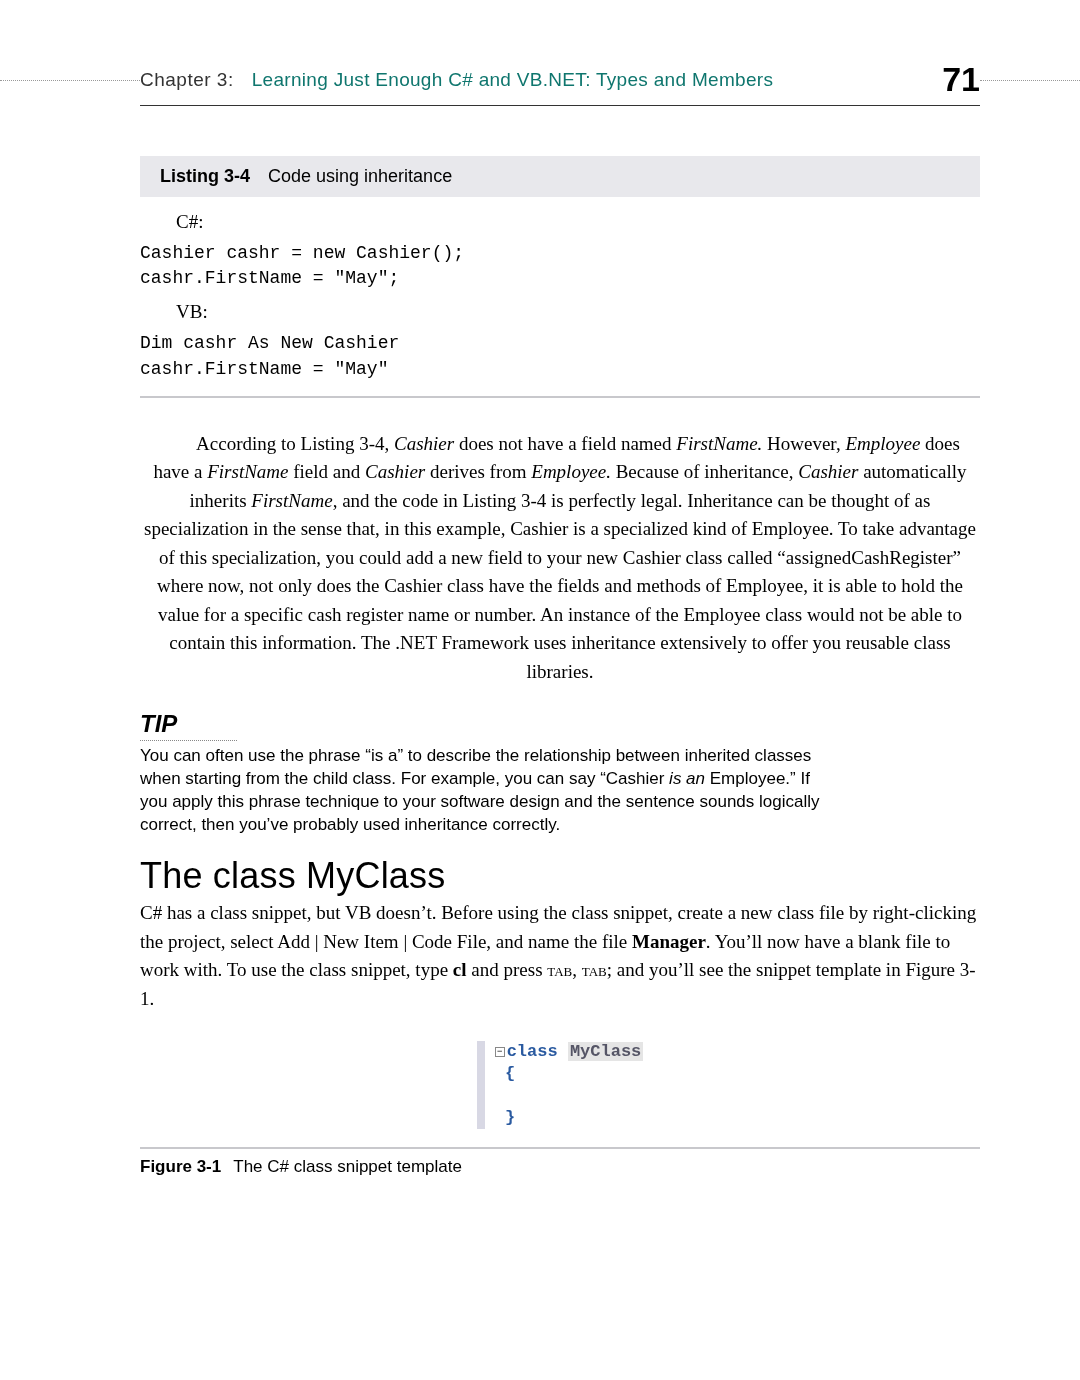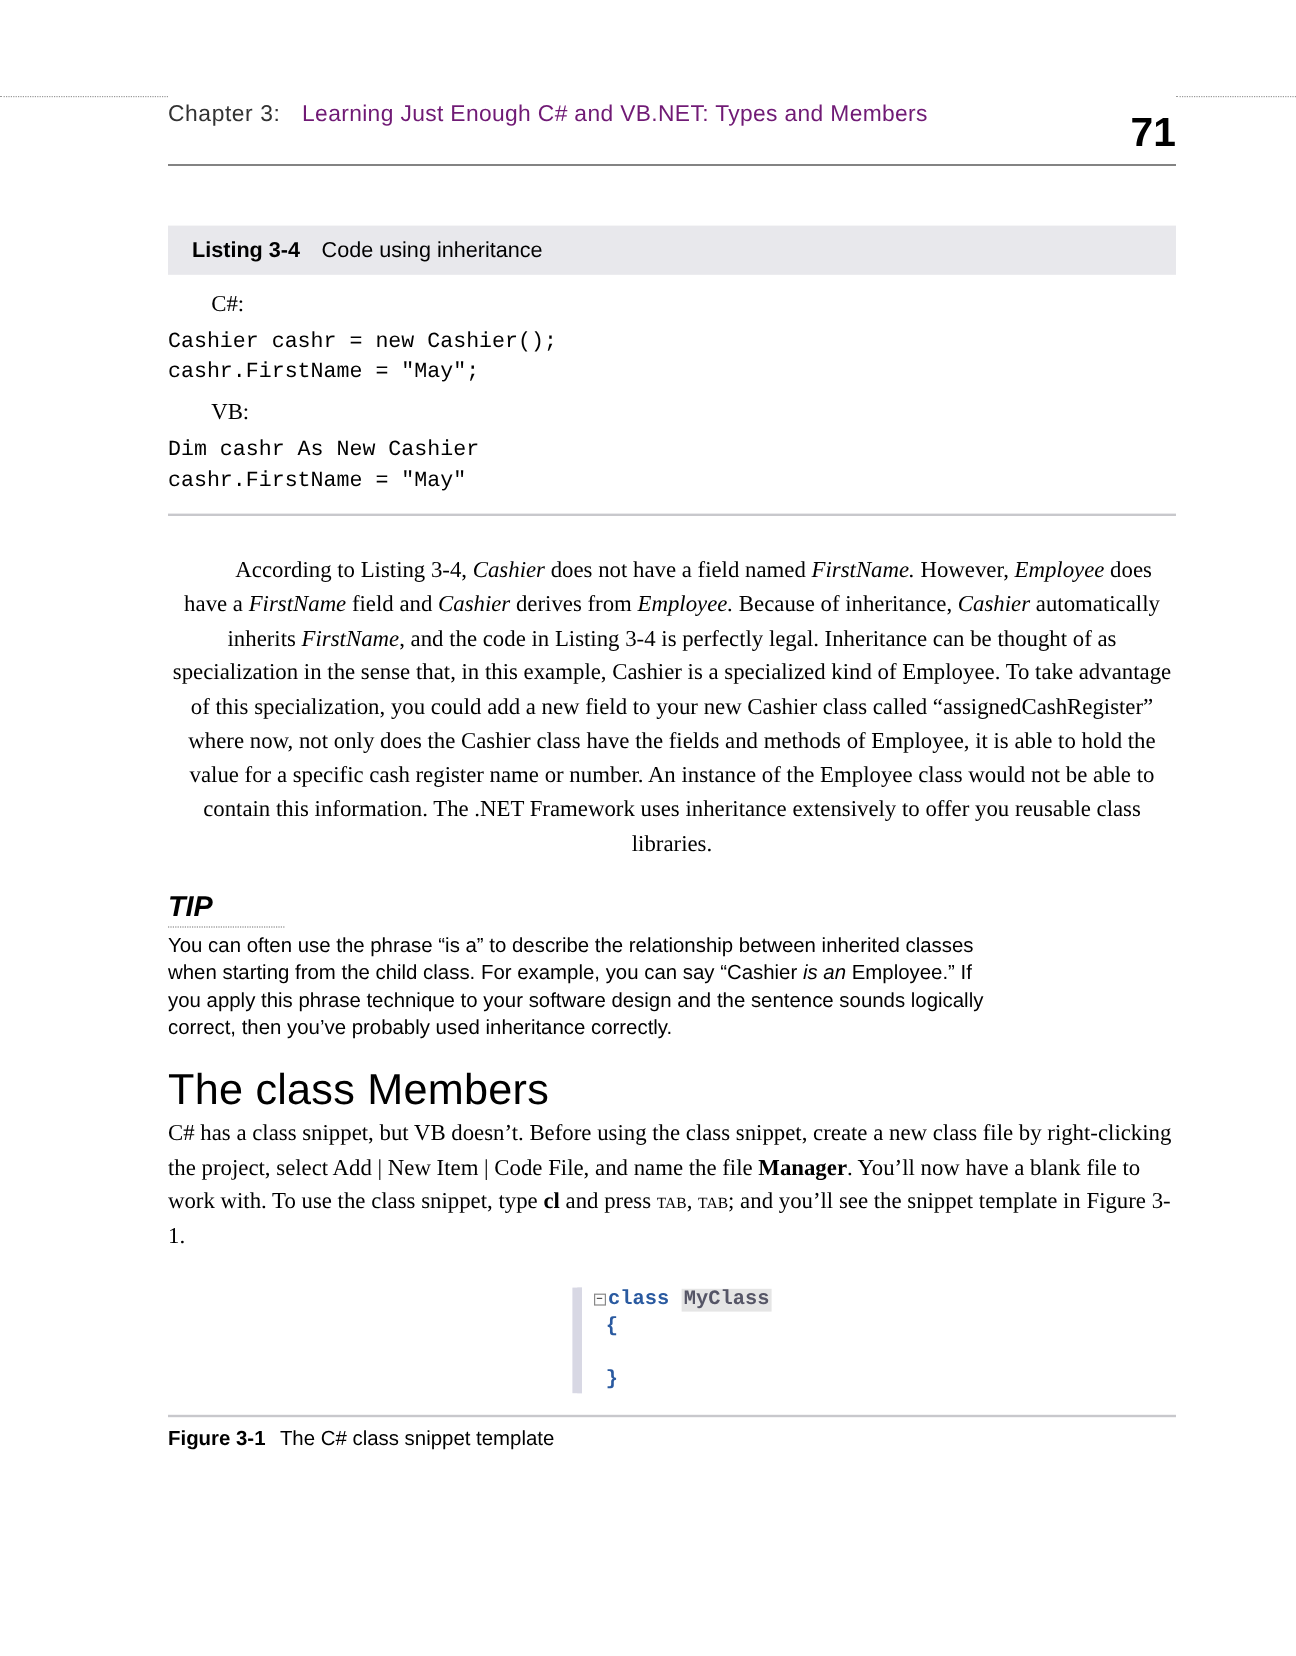--- a/index.html
+++ b/index.html
@@ -39,33 +39,32 @@
   .chapter-label {
     font-family: 'Trebuchet MS', Arial, sans-serif;
     font-size: 19px;
     color: #333;
     font-weight: 300;
     letter-spacing: 0.5px;
   }
   .chapter-title {
     font-family: 'Trebuchet MS', Arial, sans-serif;
     font-size: 19px;
-    color: #701a75;
+    color: #0f766e;
     margin-left: 18px;
     font-weight: 300;
     letter-spacing: 0.3px;
     flex: 1;
   }
   .page-number {
     font-family: 'Trebuchet MS', Arial, sans-serif;
     font-size: 34px;
     font-weight: bold;
     color: #000;
     margin-left: 20px;
-    margin-top: 32px;
   }
   .listing-header {
     background: #e8e8ec;
     padding: 10px 20px;
     font-family: 'Trebuchet MS', Arial, sans-serif;
     font-size: 18px;
     color: #000;
     margin-bottom: 14px;
     font-weight: 300;
   }
@@ -217,21 +216,21 @@
 
   <p class="body-para">
     <span>According to Listing 3-4, </span><em>Cashier</em><span> does not have a field named </span><em>FirstName.</em><span> However, </span><em>Employee</em><span> does have a </span><em>FirstName</em><span> field and </span><em>Cashier</em><span> derives from </span><em>Employee.</em><span> Because of inheritance, </span><em>Cashier</em><span> automatically inherits </span><em>FirstName</em><span>, and the code in Listing 3-4 is perfectly legal. Inheritance can be thought of as specialization in the sense that, in this example, Cashier is a specialized kind of Employee. To take advantage of this specialization, you could add a new field to your new Cashier class called “assignedCashRegister” where now, not only does the Cashier class have the fields and methods of Employee, it is able to hold the value for a specific cash register name or number. An instance of the Employee class would not be able to contain this information. The .NET Framework uses inheritance extensively to offer you reusable class libraries.</span>
   </p>
 
   <div class="tip-heading">TIP</div>
   <p class="tip-body">
     <span>You can often use the phrase “is a” to describe the relationship between inherited classes when starting from the child class. For example, you can say “Cashier </span><em>is an</em><span> Employee.” If you apply this phrase technique to your software design and the sentence sounds logically correct, then you’ve probably used inheritance correctly.</span>
   </p>
 
-  <h2 class="section-heading">The class Members</h2>
+  <h2 class="section-heading">The class MyClass</h2>
   <p class="section-body">
     <span>C# has a class snippet, but VB doesn’t. Before using the class snippet, create a new class file by right-clicking the project, select Add | New Item | Code File, and name the file </span><strong>Manager</strong><span>. You’ll now have a blank file to work with. To use the class snippet, type </span><strong>cl</strong><span> and press </span><span class="smallcaps">tab</span><span>, </span><span class="smallcaps">tab</span><span>; and you’ll see the snippet template in Figure 3-1.</span>
   </p>
 
   <div class="snippet-figure">
     <div class="snippet-box">
       <div class="gutter"></div>
       <div class="snippet-line"><span class="fold-box">−</span><span class="kw">class</span> <span class="highlight">MyClass</span></div>
       <div class="snippet-line">&nbsp;<span>{</span></div>
       <div class="snippet-line">&nbsp;</div>

